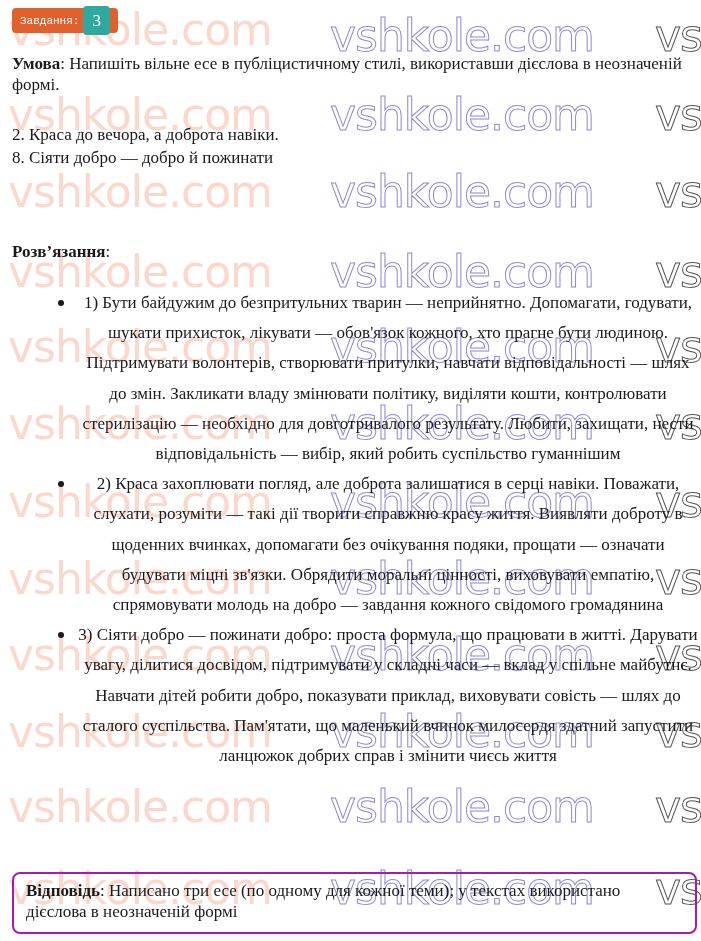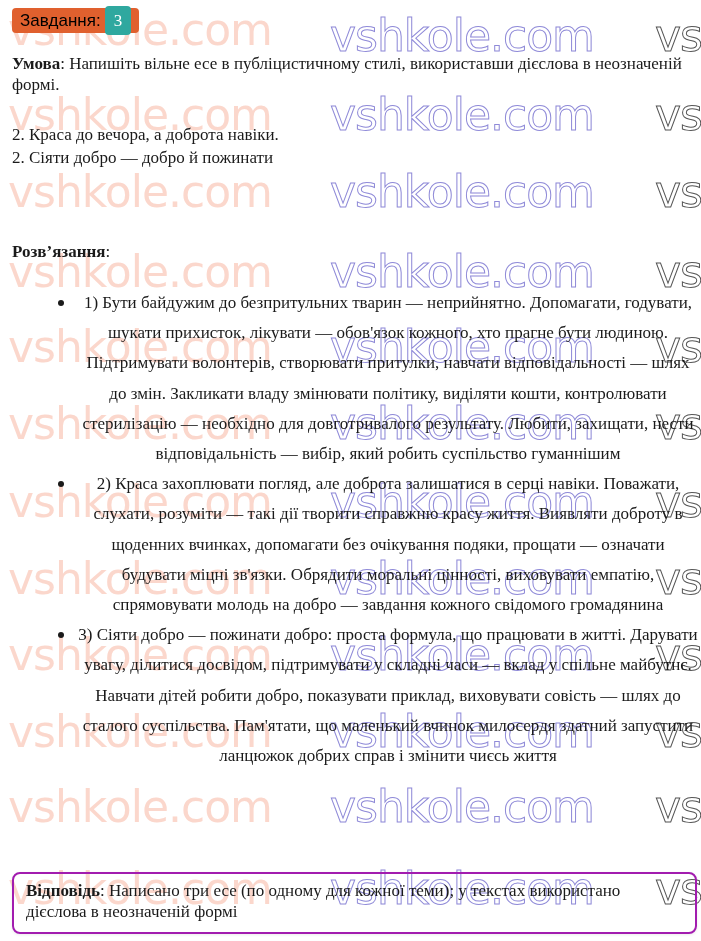--- a/index.html
+++ b/index.html
@@ -27,23 +27,23 @@
     top: 8px;
     height: 25px;
     display: flex;
     align-items: center;
     background: #e0602e;
     border-radius: 4px;
     padding-left: 8px;
     padding-right: 8px;
   }
   .task-badge .label {
-    color: #000000;
-    font-size: 17px;
-    font-family: Liberation Sans, sans-serif;
+    color: #ffffff;
+    font-size: 11px;
+    font-family: Liberation Mono, monospace;
     margin-right: 4px;
   }
   .task-badge .num {
     background: #2fa89f;
     color: #ffffff;
     font-size: 17px;
     height: 29px;
     margin-top: -2px;
     margin-bottom: -2px;
     padding: 0 9px;
@@ -200,21 +200,21 @@
     <span class="label">Завдання:</span>
     <span class="num">3</span>
   </div>
 
   <div class="condition">
     <b>Умова</b><span>: Напишіть вільне есе в публіцистичному стилі, використавши дієслова в неозначеній формі.</span>
   </div>
 
   <div class="topics">
     <div>2. Краса до вечора, а доброта навіки.</div>
-    <div>2. Сіяти добро — добро й пожинати</div>
+    <div>8. Сіяти добро — добро й пожинати</div>
   </div>
 
   <div class="solution-title">
     <b>Розв’язання</b><span>:</span>
   </div>
 
   <ul class="solutions">
     <li>1) Бути байдужим до безпритульних тварин — неприйнятно. Допомагати, годувати, шукати прихисток, лікувати — обов'язок кожного, хто прагне бути людиною. Підтримувати волонтерів, створювати притулки, навчати відповідальності — шлях до змін. Закликати владу змінювати політику, виділяти кошти, контролювати стерилізацію — необхідно для довготривалого результату. Любити, захищати, нести відповідальність — вибір, який робить суспільство гуманнішим</li>
     <li>2) Краса захоплювати погляд, але доброта залишатися в серці навіки. Поважати, слухати, розуміти — такі дії творити справжню красу життя. Виявляти доброту в щоденних вчинках, допомагати без очікування подяки, прощати — означати будувати міцні зв'язки. Обрядити моральні цінності, виховувати емпатію, спрямовувати молодь на добро — завдання кожного свідомого громадянина</li>
     <li>3) Сіяти добро — пожинати добро: проста формула, що працювати в житті. Дарувати увагу, ділитися досвідом, підтримувати у складні часи — вклад у спільне майбутнє. Навчати дітей робити добро, показувати приклад, виховувати совість — шлях до сталого суспільства. Пам'ятати, що маленький вчинок милосердя здатний запустити ланцюжок добрих справ і змінити чиєсь життя</li>

